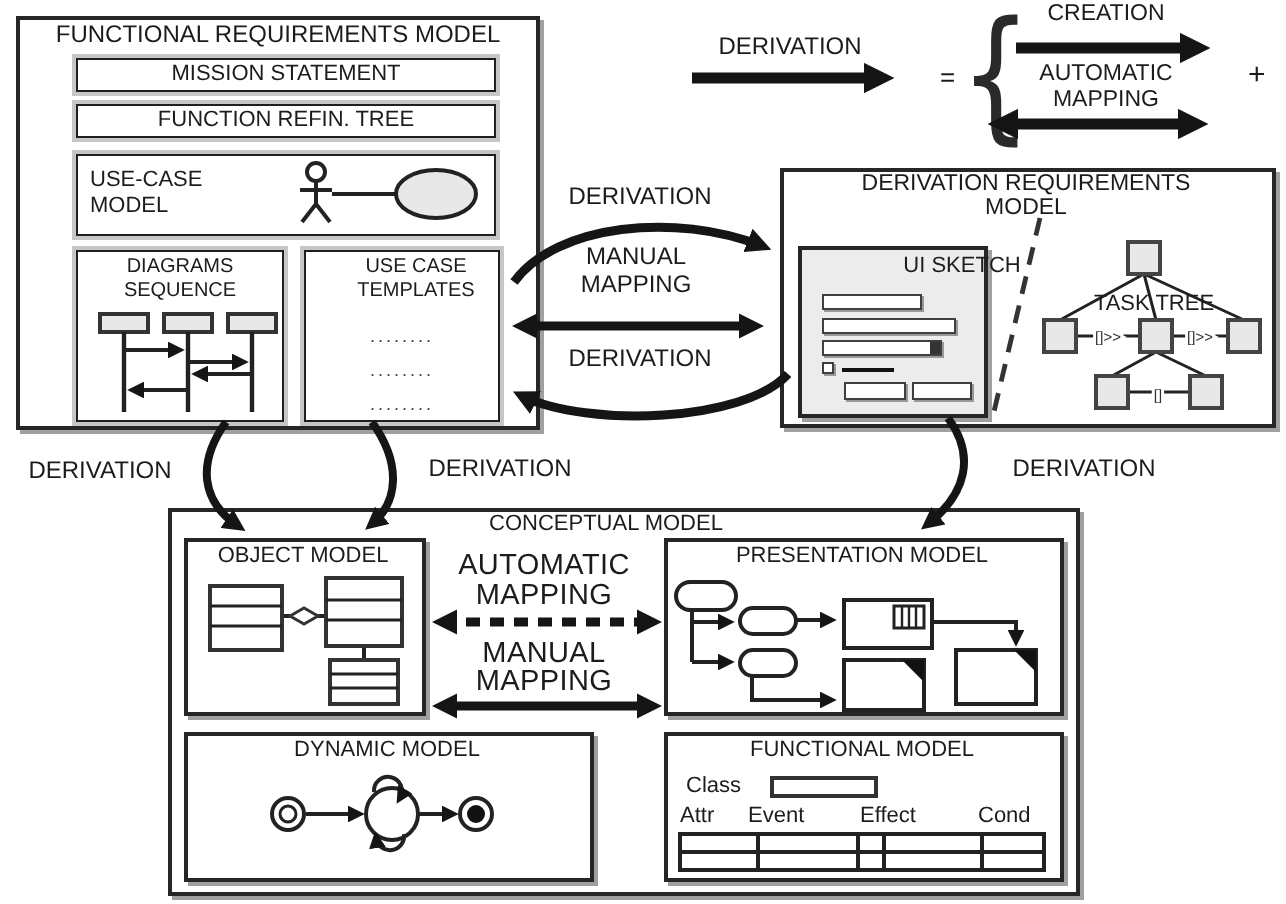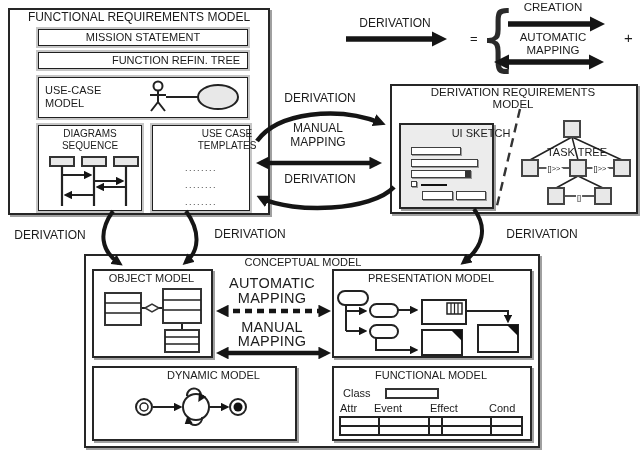--- a/index.html
+++ b/index.html
@@ -28,21 +28,21 @@
 
 <div id="stage">
 
   <div class="box" style="left:8px;top:8px;width:262px;height:207px;"></div>
   <div class="lbl t12 ctr z2" style="left:12px;top:10px;width:254px;">FUNCTIONAL REQUIREMENTS MODEL</div>
 
   <div class="ibox" style="left:38px;top:29px;width:210px;height:17px;"></div>
   <div class="lbl t11 ctr z2" style="left:38px;top:31px;width:210px;">MISSION STATEMENT</div>
 
   <div class="ibox" style="left:38px;top:52px;width:210px;height:17px;"></div>
-  <div class="lbl t11 ctr z2" style="left:38px;top:54px;width:210px;padding-left:33px;">FUNCTION REFIN. TREE</div>
+  <div class="lbl t11 ctr z2" style="left:38px;top:54px;width:210px;">FUNCTION REFIN. TREE</div>
 
   <div class="ibox" style="left:38px;top:77px;width:210px;height:41px;"></div>
   <div class="lbl t11 z2" style="left:45px;top:84px;line-height:13px;">
     <div>USE-CASE</div>
     <div>MODEL</div>
   </div>
   <svg class="icon z2" style="left:144px;top:80px;" width="100" height="36" viewBox="0 0 100 36">
     <circle cx="14" cy="6" r="4.5" fill="#fff" stroke="#222" stroke-width="2"></circle>
     <path d="M14,10 V22 M6,15 H22 M14,22 L7,31 M14,22 L21,31 M22,17 H54" stroke-width="2"></path>
     <ellipse cx="74" cy="17" rx="20" ry="12" fill="#e8e8e8" stroke="#222" stroke-width="2"></ellipse>
@@ -58,21 +58,21 @@
     <rect x="40" y="1" width="24" height="9" fill="#e8e8e8" stroke="#333" stroke-width="2"></rect>
     <rect x="72" y="1" width="24" height="9" fill="#e8e8e8" stroke="#333" stroke-width="2"></rect>
     <path d="M20,10 V50 M52,10 V50 M84,10 V50" stroke-width="2.2"></path>
     <path d="M20,19 H47" stroke-width="2" marker-end="url(#ah2)"></path>
     <path d="M52,25 H79" stroke-width="2" marker-end="url(#ah2)"></path>
     <path d="M84,31 H57" stroke-width="2" marker-end="url(#ah2)"></path>
     <path d="M52,39 H25" stroke-width="2" marker-end="url(#ah2)"></path>
   </svg>
 
   <div class="ibox" style="left:152px;top:125px;width:98px;height:86px;"></div>
-  <div class="lbl t10 ctr z2" style="left:154px;top:128px;width:108px;line-height:12px;padding-left:19px;">
+  <div class="lbl t10 ctr z2" style="left:154px;top:128px;width:108px;line-height:12px;">
     <div>USE CASE</div>
     <div>TEMPLATES</div>
   </div>
   <div class="lbl dots ctr z2" style="left:154px;top:163px;width:94px;">........</div>
   <div class="lbl dots ctr z2" style="left:154px;top:180px;width:94px;">........</div>
   <div class="lbl dots ctr z2" style="left:154px;top:197px;width:94px;">........</div>
 
   <div class="lbl t12 ctr" style="left:350px;top:16px;width:90px;">DERIVATION</div>
   <div class="lbl" style="left:470px;top:31px;font-size:13px;">=</div>
   <div class="lbl" style="left:480px;top:2px;font-size:72px;line-height:70px;transform:scaleX(.78);transform-origin:left;color:#2a2a2a;font-family:'DejaVu Sans',sans-serif;">{</div>
@@ -156,21 +156,21 @@
     <rect x="144" y="39" width="40" height="27" fill="#fff" stroke="#222" stroke-width="2"></rect>
     <polygon points="173,39 184,39 184,50" fill="#111"></polygon>
   </svg>
 
   <div class="lbl t145 ctr z2" style="left:218px;top:275px;width:108px;">AUTOMATIC</div>
   <div class="lbl t145 ctr z2" style="left:218px;top:290px;width:108px;">MAPPING</div>
   <div class="lbl t145 ctr z2" style="left:218px;top:319px;width:108px;">MANUAL</div>
   <div class="lbl t145 ctr z2" style="left:218px;top:333px;width:108px;">MAPPING</div>
 
   <div class="box" style="left:92px;top:366px;width:205px;height:75px;"></div>
-  <div class="lbl t11 ctr z2" style="left:94px;top:369px;width:199px;padding-left:20px;">DYNAMIC MODEL</div>
+  <div class="lbl t11 ctr z2" style="left:94px;top:369px;width:199px;">DYNAMIC MODEL</div>
   <svg class="icon z2" style="left:95px;top:380px;" width="198" height="56" viewBox="0 0 198 56">
     <circle cx="49" cy="27" r="8" fill="#fff" stroke="#222" stroke-width="2"></circle>
     <circle cx="49" cy="27" r="4" fill="#fff" stroke="#222" stroke-width="1.5"></circle>
     <path d="M58,27 H84" stroke-width="2" marker-end="url(#ah2)"></path>
     <circle cx="101" cy="27" r="13" fill="#fff" stroke="#222" stroke-width="2"></circle>
     <path d="M92,16 a7,7 0 1 1 13,3" stroke-width="2" marker-end="url(#ah2)"></path>
     <path d="M107,37 a7,7 0 1 1 -14,2" stroke-width="2" marker-end="url(#ah2)"></path>
     <path d="M114,27 H131" stroke-width="2" marker-end="url(#ah2)"></path>
     <circle cx="143" cy="27" r="8" fill="#fff" stroke="#222" stroke-width="2"></circle>
     <circle cx="143" cy="27" r="4.5" fill="#111" stroke="none"></circle>

